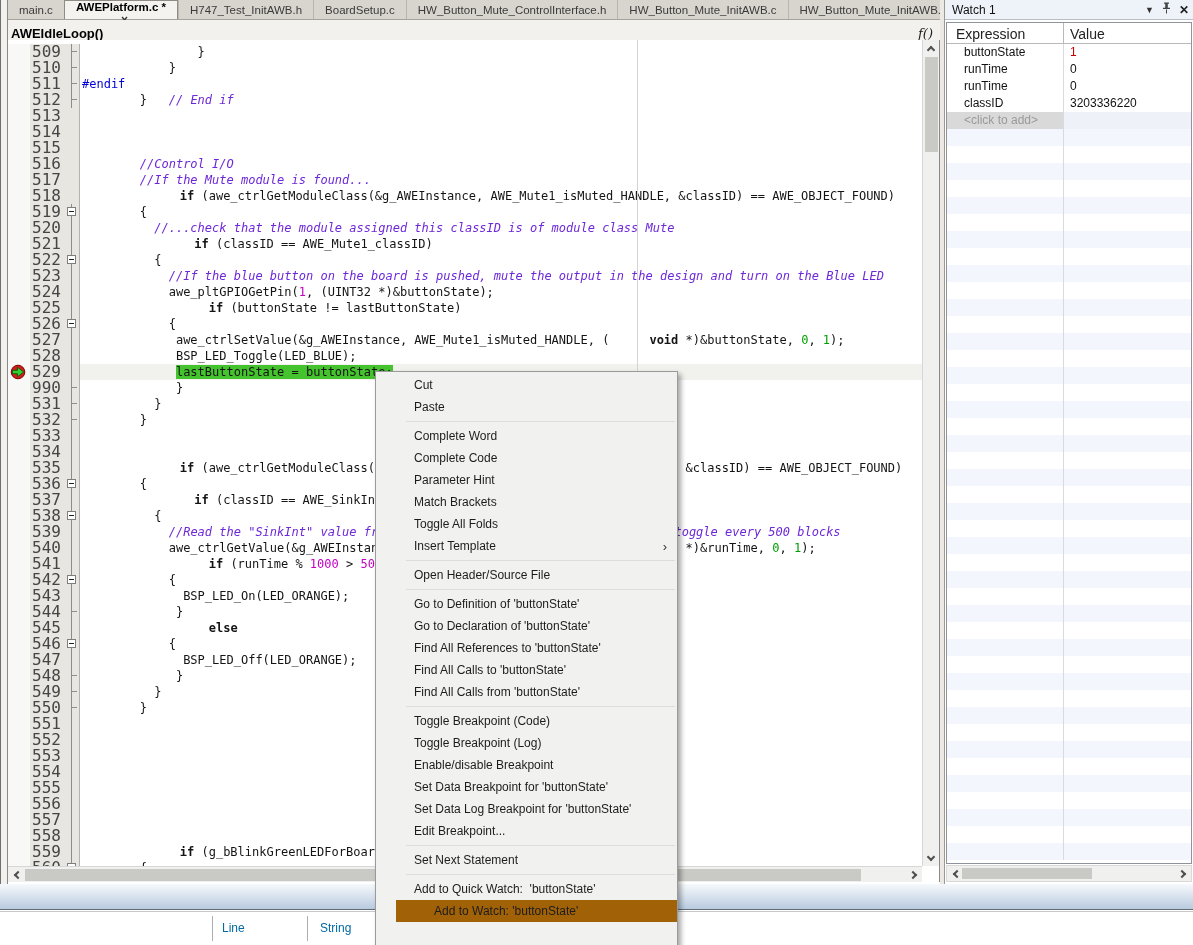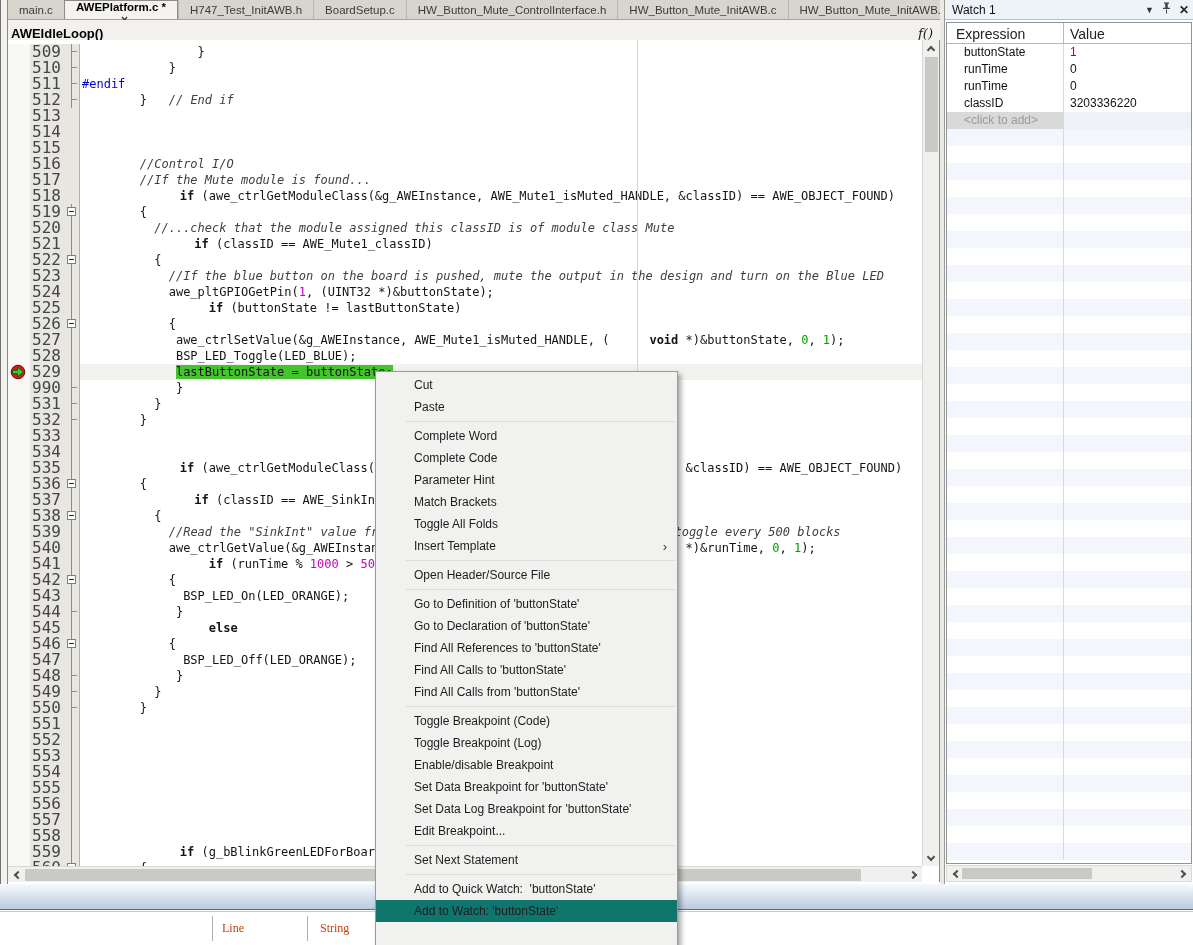--- a/index.html
+++ b/index.html
@@ -43,21 +43,21 @@
   .fold-cell { width:16px; flex:none; background:#e8e6e1; border-right:1px solid #b5b2ac; position:relative; }
   .fold-cell.v::before { content:""; position:absolute; left:7px; top:0; bottom:0; border-left:1px solid #8c8c8c; }
   .foldbox { position:absolute; left:3px; top:3px; width:9px; height:9px; background:#fff;
     border:1px solid #7e7e7e; }
   .foldbox::after { content:""; position:absolute; left:1px; right:1px; top:3px; border-top:1px solid #222; }
   .foldtick { position:absolute; left:7px; top:7px; width:6px; border-top:1px solid #8c8c8c; }
   .code-cell { flex:1; font-family:"DejaVu Sans Mono", monospace; font-size:12px; line-height:16px;
     white-space:pre; padding-left:2px; color:#141414; }
   .line.cur .code-cell { background:#f1f1ee; }
   .s-kw  { font-weight:bold;margin-left:40px; }
-  .s-com { color:#404040; font-style:italic; }
+  .s-com { color:#6d28d9; font-style:italic; }
   .s-pre { color:#0000d6; }
   .s-nm  { color:#c400c4; }
   .s-ng  { color:#00a000; }
   .s-hl  { background:#45c32e; }
 
   
   .sb { position:absolute; background:#f0f0ee; }
   #v-scroll { right:0; top:0; width:17px; bottom:16px; border-left:1px solid #d7d7d7; }
   #h-scroll { left:0; bottom:0; height:16px; right:17px; border-top:1px solid #d7d7d7; }
   .sb-btn { position:absolute; width:16px; height:16px; display:flex; align-items:center; justify-content:center; }
@@ -91,31 +91,31 @@
   .wrow.addrow .e { background:#d9d9d9; color:#9a9a9a; }
   .wrow.addrow .v { background:#eef1f8; }
   .val-red { color:#cc0000; }
   #watch-hscroll { position:absolute; left:1px; right:1px; bottom:0; height:17px; background:#f0f0ee; border:1px solid #d9d9d9; }
   #watch-hthumb { top:2px; height:11px; left:15px; width:130px; }
 
   
   #bottom-gradient { position:absolute; left:0; top:884px; width:1193px; height:26px;
     background:linear-gradient(#f6f9fc, #b9cbdf); border-bottom:1px solid #5f6b77; }
   #statusbar { position:absolute; left:0; top:911px; width:1193px; height:34px; background:#fff;
-    border-top:1px solid #c9c9c9; font-size:12px; color:#c2410c;font-family:Liberation Serif, serif; }
+    border-top:1px solid #c9c9c9; font-size:12px; color:#0369a1; }
   .status-div { position:absolute; top:4px; bottom:4px; width:1px; background:#adadad; }
   .status-label { position:absolute; top:9px; }
 
   
   #context-menu { position:absolute; left:375px; top:371px; width:303px; height:600px;
     background:#f1f1ef; border:1px solid #9a9a9a; box-shadow:3px 3px 5px rgba(0,0,0,.35);
     padding-top:2px; z-index:50; }
   .menu-item { height:22px; display:flex; align-items:center; padding-left:38px; padding-right:10px;
     font-size:12px; color:#1c1c1c; white-space:pre; }
-  .menu-item.selected { background:#0f766e; }
+  .menu-item.selected { background:#a16207;margin-left:20px; }
   .menu-item .sub-arrow { margin-left:auto; font-size:13px; color:#333; }
   .menu-sep { border-top:1px solid #dcdcda; margin:3px 2px 3px 30px; }
 </style>
 </head>
 <body>
 
 <div id="stage">
 
   <div id="left-strip"></div>
 

